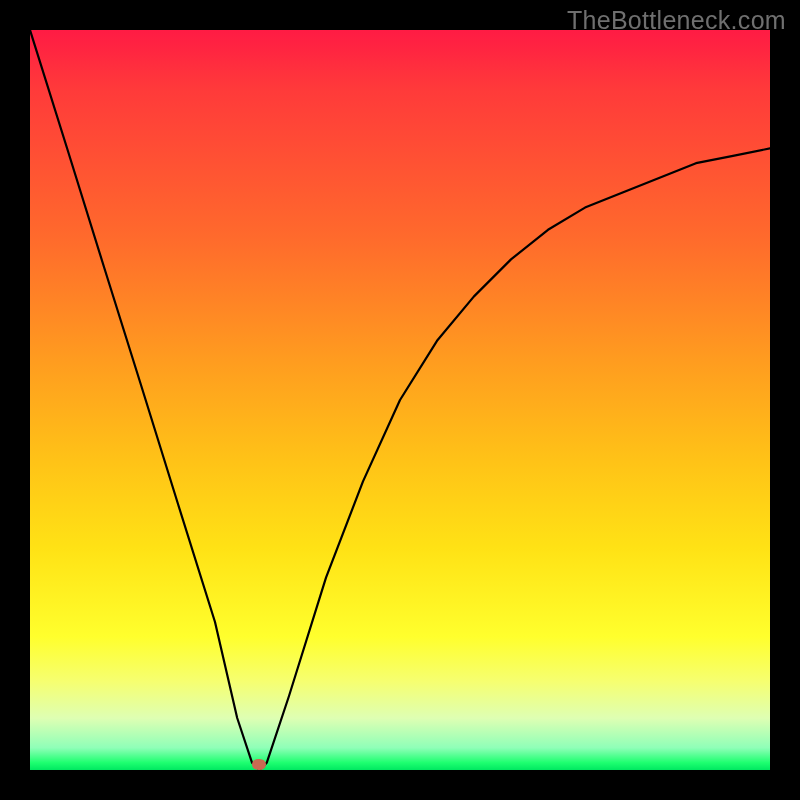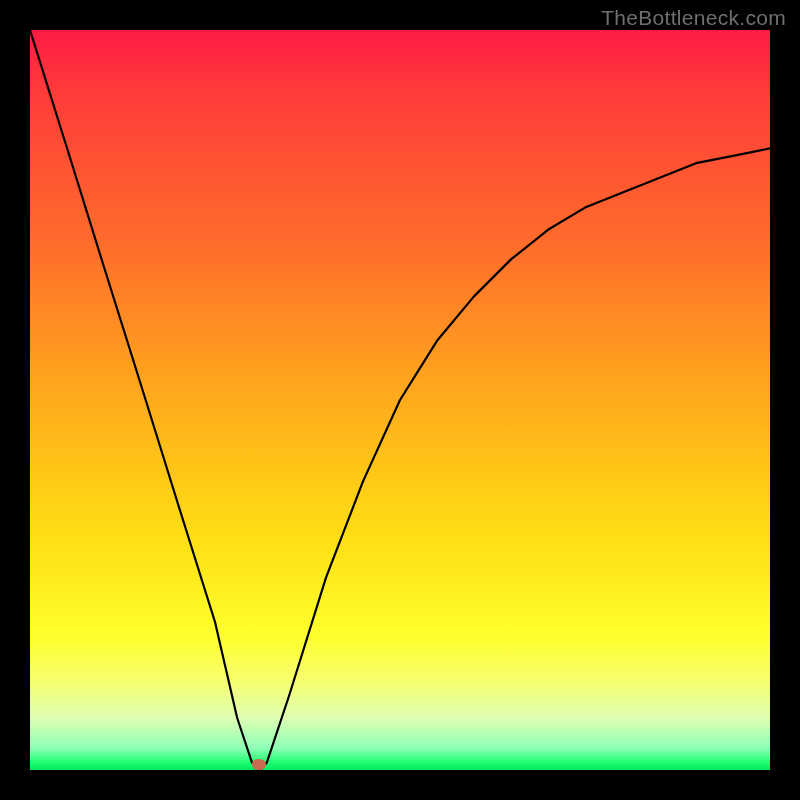--- a/index.html
+++ b/index.html
@@ -36,21 +36,21 @@
       #8fffb8 97%,
       #1eff70 99%,
       #00e861 100%
     );
   }
   .watermark {
     position: absolute;
     top: 6px;
     right: 14px;
     color: #6f6f6f;
-    font-size: 21px;
+    font-size: 25px;
     font-weight: 400;
     letter-spacing: 0.3px;
     z-index: 20;
   }
   svg.curve {
     position: absolute;
     left: 0;
     top: 0;
     width: 740px;
     height: 740px;

